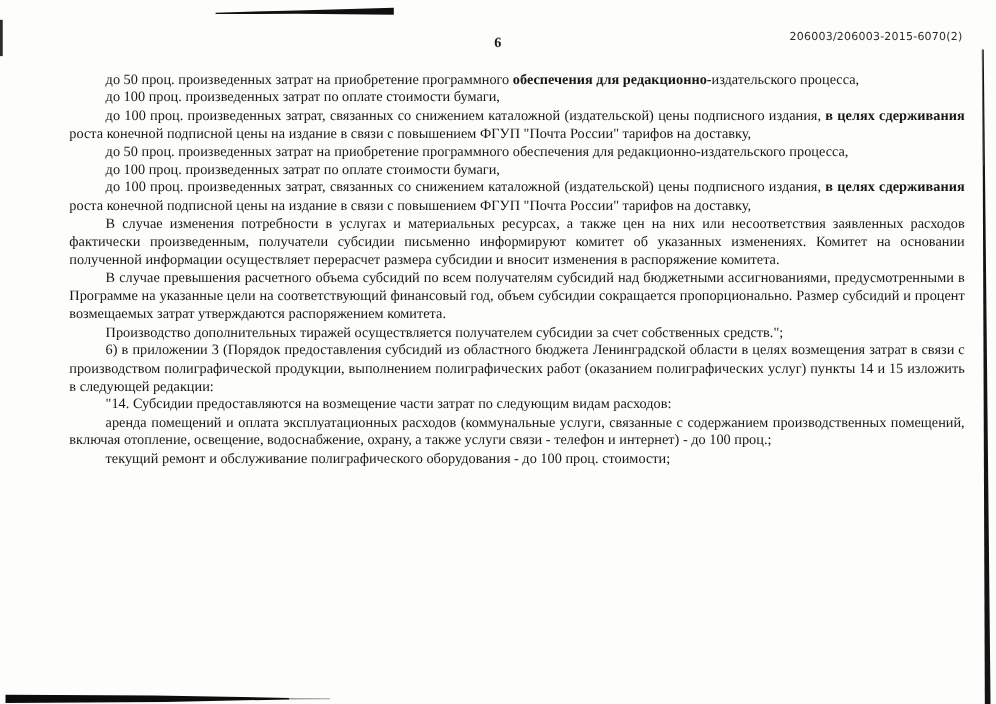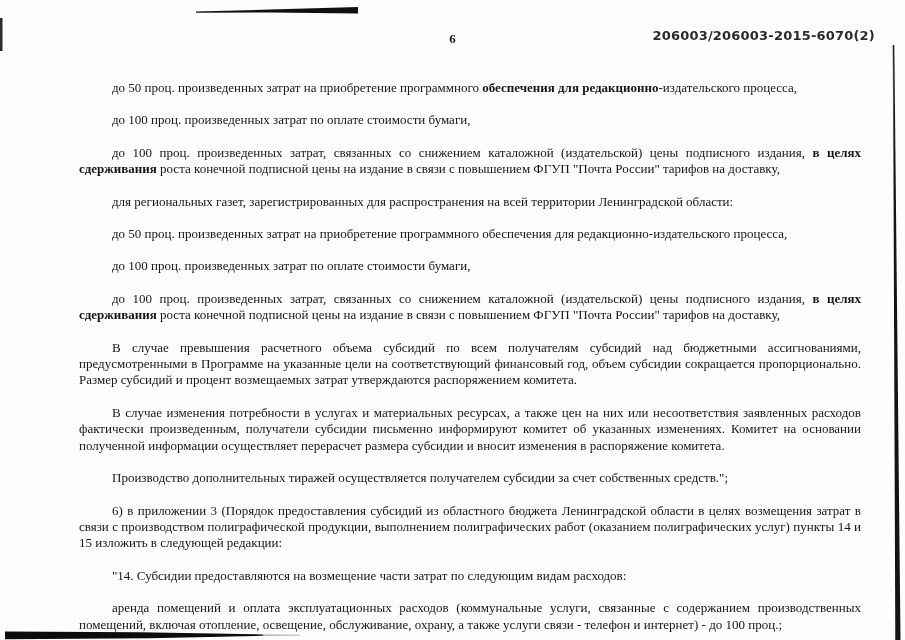--- a/index.html
+++ b/index.html
@@ -32,37 +32,36 @@
     text-align: center;
     font-size: 13px;
     font-weight: bold;
     color: #1a1a1a;
   }
   .doc-ref {
     position: absolute;
     top: 28px;
     right: 30px;
     font-family: "DejaVu Sans", sans-serif;
-    font-size: 13px;
+    font-size: 10px;
     letter-spacing: 0.2px;
     color: #2a2a2a;
-    font-weight: bold;
   }
   .body-text {
     position: absolute;
     top: 64px;
     left: 63px;
     width: 814px;
     font-size: 13px;
     line-height: 16.4px;
     text-align: justify;
     color: #161616;
   }
   .para {
-    margin: 16px;
+    margin: 0;
     text-indent: 33px;
   }
   .para .b {
     font-weight: bold;
   }
 </style>
 </head>
 <body>
 
 <div class="page">
@@ -81,25 +80,25 @@
   </svg>
 
   <div class="page-number">6</div>
 
   <div class="doc-ref">206003/206003-2015-6070(2)</div>
 
   <div class="body-text" id="doc-body">
       <p class="para"><span>до 50 проц. произведенных затрат на приобретение программного </span><span class="b">обеспечения для редакционно-</span><span>издательского процесса,</span></p>
       <p class="para"><span>до 100 проц. произведенных затрат по оплате стоимости бумаги,</span></p>
       <p class="para"><span>до 100 проц. произведенных затрат, связанных со снижением каталожной (издательской) цены подписного издания, </span><span class="b">в целях сдерживания</span><span> роста конечной подписной цены на издание в связи с повышением ФГУП "Почта России" тарифов на доставку,</span></p>
-      <p class="para"><span>для региональных газет, зарегистрированных для распространения на всей территории Ленинградской области:</span></p>
       <p class="para"><span>до 50 проц. произведенных затрат на приобретение программного обеспечения для редакционно-издательского процесса,</span></p>
       <p class="para"><span>до 100 проц. произведенных затрат по оплате стоимости бумаги,</span></p>
       <p class="para"><span>до 100 проц. произведенных затрат, связанных со снижением каталожной (издательской) цены подписного издания, </span><span class="b">в целях сдерживания</span><span> роста конечной подписной цены на издание в связи с повышением ФГУП "Почта России" тарифов на доставку,</span></p>
+      <p class="para"><span>В случае изменения потребности в услугах и материальных ресурсах, а также цен на них или несоответствия заявленных расходов фактически произведенным, получатели субсидии письменно информируют комитет об указанных изменениях. Комитет на основании полученной информации осуществляет перерасчет размера субсидии и вносит изменения в распоряжение комитета.</span></p>
       <p class="para"><span>В случае превышения расчетного объема субсидий по всем получателям субсидий над бюджетными ассигнованиями, предусмотренными в Программе на указанные цели на соответствующий финансовый год, объем субсидии сокращается пропорционально. Размер субсидий и процент возмещаемых затрат утверждаются распоряжением комитета.</span></p>
-      <p class="para"><span>В случае изменения потребности в услугах и материальных ресурсах, а также цен на них или несоответствия заявленных расходов фактически произведенным, получатели субсидии письменно информируют комитет об указанных изменениях. Комитет на основании полученной информации осуществляет перерасчет размера субсидии и вносит изменения в распоряжение комитета.</span></p>
       <p class="para"><span>Производство дополнительных тиражей осуществляется получателем субсидии за счет собственных средств.";</span></p>
       <p class="para"><span>6) в приложении 3 (Порядок предоставления субсидий из областного бюджета Ленинградской области в целях возмещения затрат в связи с производством полиграфической продукции, выполнением полиграфических работ (оказанием полиграфических услуг) пункты 14 и 15 изложить в следующей редакции:</span></p>
       <p class="para"><span>"14. Субсидии предоставляются на возмещение части затрат по следующим видам расходов:</span></p>
-      <p class="para"><span>аренда помещений и оплата эксплуатационных расходов (коммунальные услуги, связанные с содержанием производственных помещений, включая отопление, освещение, обслуживание, охрану, а также услуги связи - телефон и интернет) - до 100 проц.;</span></p>
+      <p class="para"><span>аренда помещений и оплата эксплуатационных расходов (коммунальные услуги, связанные с содержанием производственных помещений, включая отопление, освещение, водоснабжение, охрану, а также услуги связи - телефон и интернет) - до 100 проц.;</span></p>
+      <p class="para"><span>текущий ремонт и обслуживание полиграфического оборудования - до 100 проц. стоимости;</span></p>
     </div>
 
 </div>
 
 </body></html>

